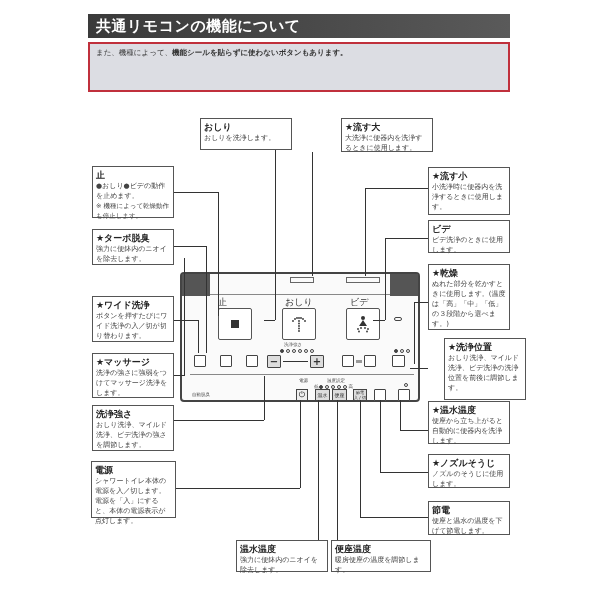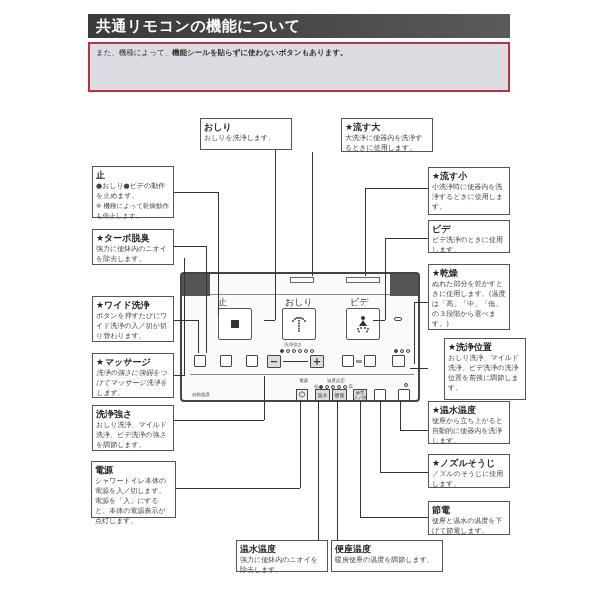--- a/index.html
+++ b/index.html
@@ -65,21 +65,21 @@
   <span>ビデ洗浄のときに使用します。</span>
 </div>
 <div class="callout" style="left:428px;top:264px;width:82px;height:66px;">
   <span class="ttl">★乾燥</span>
   <span>ぬれた部分を乾かすときに使用します。(温度は「高」「中」「低」の３段階から選べます。)</span>
 </div>
 <div class="callout" style="left:92px;top:296px;width:82px;height:46px;">
   <span class="ttl">★ワイド洗浄</span>
   <span>ボタンを押すたびにワイド洗浄の入／切が切り替わります。</span>
 </div>
-<div class="callout" style="left:92px;top:353px;width:82px;height:45px;font-style:italic;">
+<div class="callout" style="left:92px;top:353px;width:82px;height:45px;">
   <span class="ttl">★マッサージ</span>
   <span>洗浄の強さに強弱をつけてマッサージ洗浄をします。</span>
 </div>
 <div class="callout" style="left:428px;top:338px;width:82px;height:62px;margin-left:16px;">
   <span class="ttl">★洗浄位置</span>
   <span>おしり洗浄、マイルド洗浄、ビデ洗浄の洗浄位置を前後に調節します。</span>
 </div>
 <div class="callout" style="left:92px;top:405px;width:82px;height:46px;">
   <span class="ttl">洗浄強さ</span>
   <span>おしり洗浄、マイルド洗浄、ビデ洗浄の強さを調節します。</span>
@@ -97,21 +97,21 @@
   <span>シャワートイレ本体の電源を入／切します。電源を「入」にすると、本体の電源表示が点灯します。</span>
 </div>
 <div class="callout" style="left:428px;top:501px;width:82px;height:34px;">
   <span class="ttl">節電</span>
   <span>便座と温水の温度を下げて節電します。</span>
 </div>
 <div class="callout" style="left:236px;top:540px;width:92px;height:32px;">
   <span class="ttl">温水温度</span>
   <span>強力に便鉢内のニオイを除去します。</span>
 </div>
-<div class="callout" style="left:331px;top:540px;width:112px;height:32px;">
+<div class="callout" style="left:331px;top:540px;width:100px;height:32px;">
   <span class="ttl">便座温度</span>
   <span>暖房便座の温度を調節します。</span>
 </div>
 
 <div class="abs remote">
   <div class="corner" style="left:0;top:0;width:28px;height:22px;"></div>
   <div class="corner" style="right:0;top:0;width:28px;height:22px;"></div>
   <div style="position:absolute;left:108px;top:3px;width:24px;height:6px;border:1px solid #666;box-sizing:border-box;"></div>
   <div style="position:absolute;left:164px;top:3px;width:34px;height:6px;border:1px solid #666;box-sizing:border-box;"></div>
   <div style="position:absolute;left:28px;top:20px;right:28px;height:1px;background:#888;"></div>

